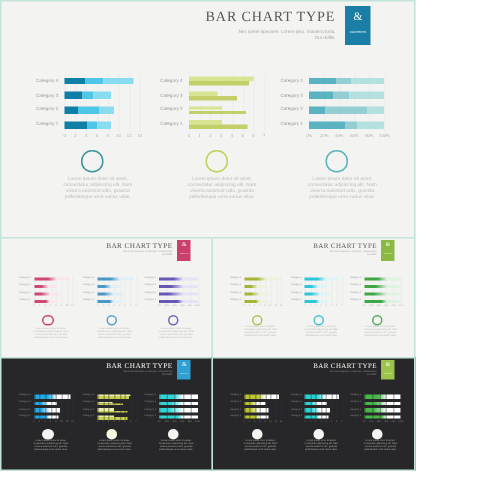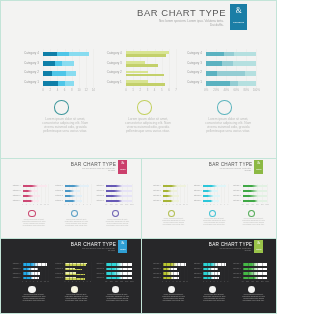--- a/index.html
+++ b/index.html
@@ -1,21 +1,21 @@
 <!DOCTYPE html>
 <html><head>
 <meta charset="utf-8">
 <style>
 html,body{margin:0;padding:0;}
 body{width:281px;height:318px;background:#ffffff;font-family:"Liberation Sans",sans-serif;overflow:hidden;}
 .page{position:relative;width:281px;height:318px;background:#fff;}
 .slide{position:absolute;box-sizing:border-box;overflow:hidden;}
 .slide.light{background:#f3f3f2;border:1px solid #c3e4d8;}
 .slide.dark{background:#272729;border:1px solid #c3e4d8;}
-.title{position:absolute;font-family:Liberation Sans, sans-serif;color:#575757;white-space:nowrap;line-height:1;}
+.title{position:absolute;font-family:Liberation Serif, serif;color:#575757;white-space:nowrap;line-height:1;}
 .dark .title{color:#fbfbfb;}
 .sub{position:absolute;color:#a6a6a6;white-space:nowrap;text-align:right;line-height:1.45;}
 .dark .sub{color:#8f8f8f;}
 .tag{position:absolute;color:#fff;text-align:center;box-sizing:border-box;}
 .tag .amp{position:absolute;left:0;right:0;font-family:"Liberation Serif",serif;line-height:1;}
 .tag .tl{position:absolute;left:0;right:0;line-height:1;}
 .panel{position:absolute;}
 .catlab{position:absolute;color:#9c9c9c;text-align:right;white-space:nowrap;line-height:1;}
 .dark .catlab{color:#8a8a8a;}
 .plot{position:absolute;}

